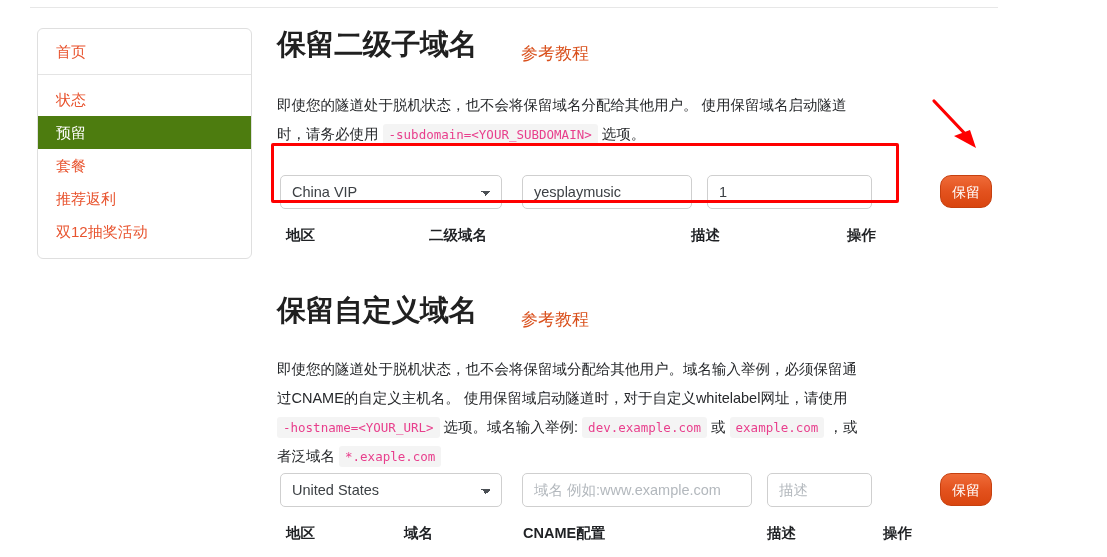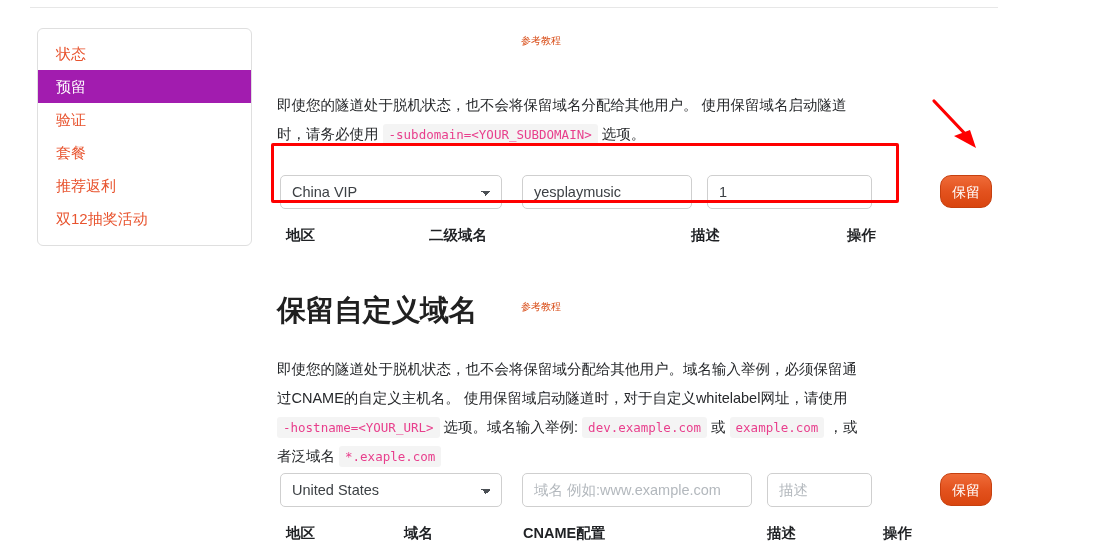--- a/index.html
+++ b/index.html
@@ -36,36 +36,36 @@
   }
   .sidebar-list { padding: 8px 0 10px 0; }
   .sidebar-item {
     display: block;
     padding: 6px 18px;
     font-size: 15px; line-height: 21px;
     color: #e8542f; text-decoration: none; cursor: pointer;
     white-space: nowrap;
   }
   .sidebar-item.active {
-    background: #a21caf;
+    background: #4d7c0f;
     color: #ffffff;
   }
 
   
   .main { position: absolute; left: 277px; top: 25px; width: 800px; }
 
   .sec-head { position: relative; height: 44px; }
   .sec-title {
     position: absolute; left: 0; top: 0;
     font-size: 29px; line-height: 38px; font-weight: bold;
     color: #202020; letter-spacing: -0.4px;
   }
   .sec-tutorial {
-    position: absolute; top: 7px;
-    font-size: 10px; line-height: 18px;
+    position: absolute; top: 20px;
+    font-size: 17px; line-height: 18px;
     color: #d9501c; text-decoration: none; cursor: pointer;
   }
 
   .desc {
     font-size: 14.5px; line-height: 29px;
     color: #26282b;
     width: 585px;
   }
   code.snip {
     font-family: "DejaVu Sans Mono", "Liberation Mono", monospace;
@@ -139,33 +139,36 @@
   }
 </style>
 </head>
 <body>
 
 <div class="page">
 
   <div class="top-rule"></div>
 
   <nav class="sidebar">
+    <div class="sidebar-head">
+      <a class="sidebar-head-link">首页</a>
+    </div>
     <div class="sidebar-list">
       <a class="sidebar-item">状态</a>
       <a class="sidebar-item active">预留</a>
-      <a class="sidebar-item">验证</a>
       <a class="sidebar-item">套餐</a>
       <a class="sidebar-item">推荐返利</a>
       <a class="sidebar-item">双12抽奖活动</a>
     </div>
   </nav>
 
   <div class="main">
 
     <div class="sec-head">
+      <div class="sec-title">保留二级子域名</div>
       <a class="sec-tutorial" style="left:244px;">参考教程</a>
     </div>
 
     <div class="desc" style="margin-top:22px;">
       <span>即使您的隧道处于脱机状态，也不会将保留域名分配给其他用户。 使用保留域名启动隧道时，请务必使用</span>
       <code class="snip">-subdomain=&lt;YOUR_SUBDOMAIN&gt;</code>
       <span>选项。</span>
     </div>
 
     <div class="form-row" style="margin-top:26px;">

